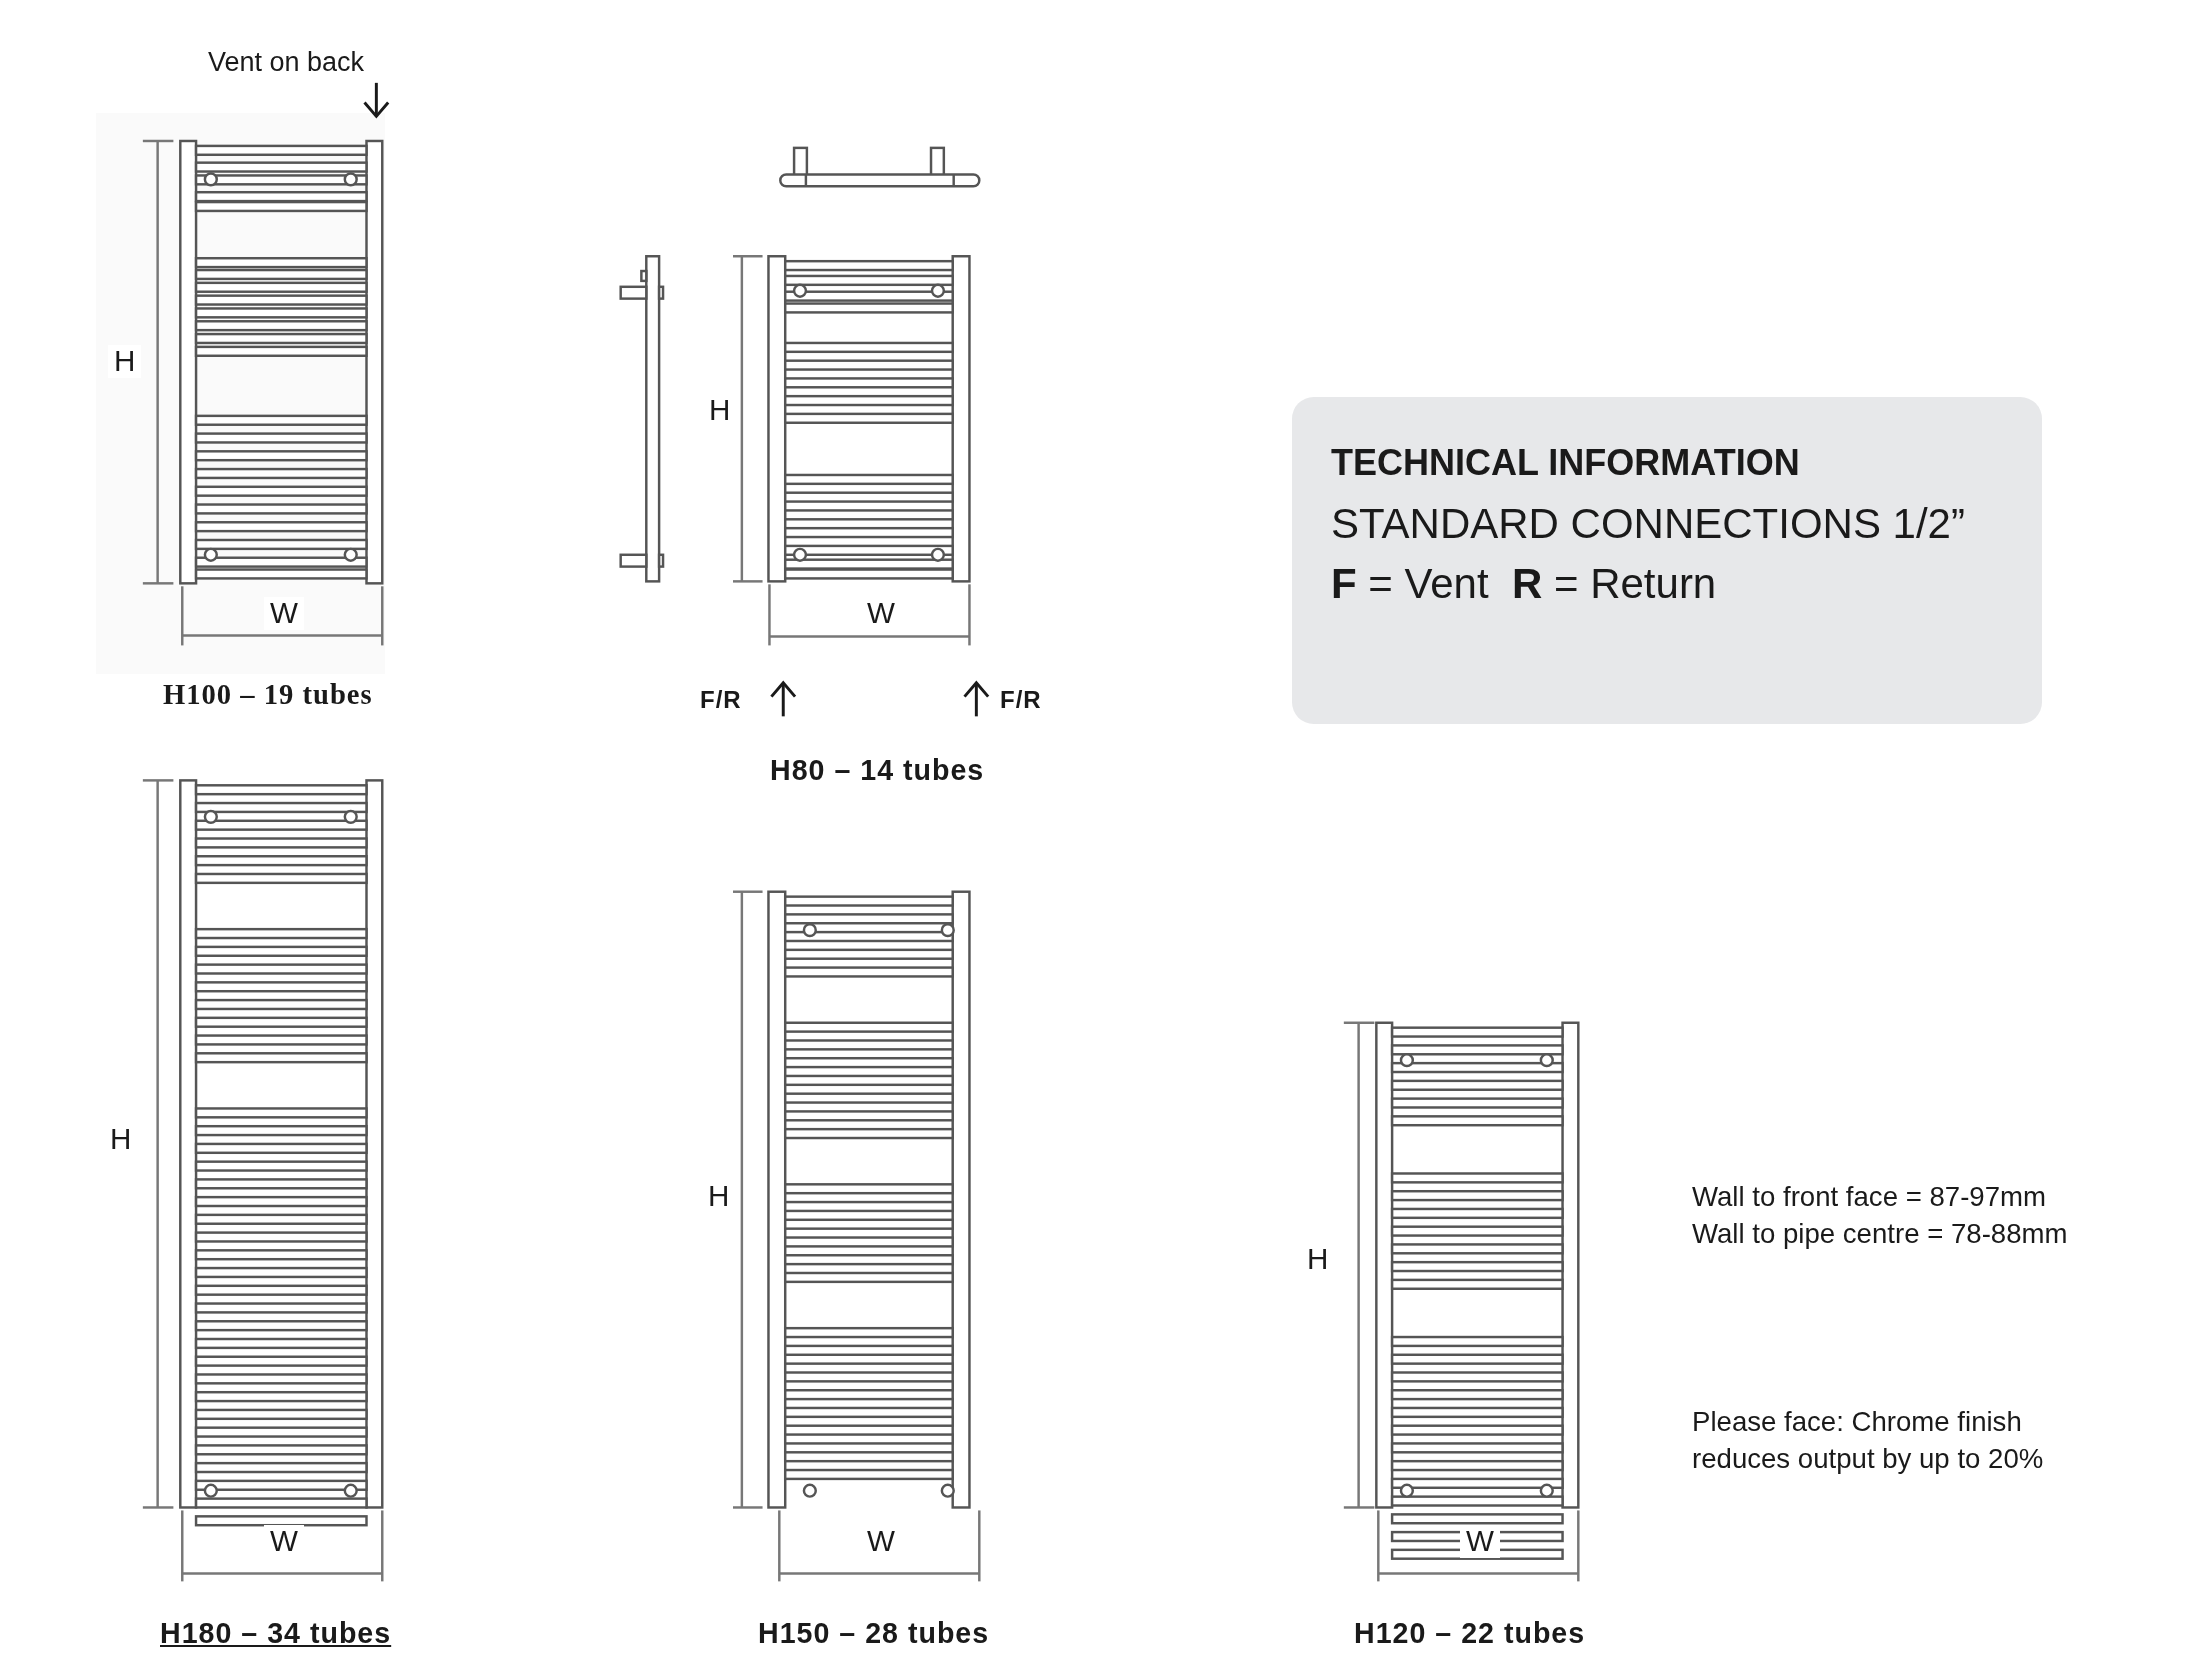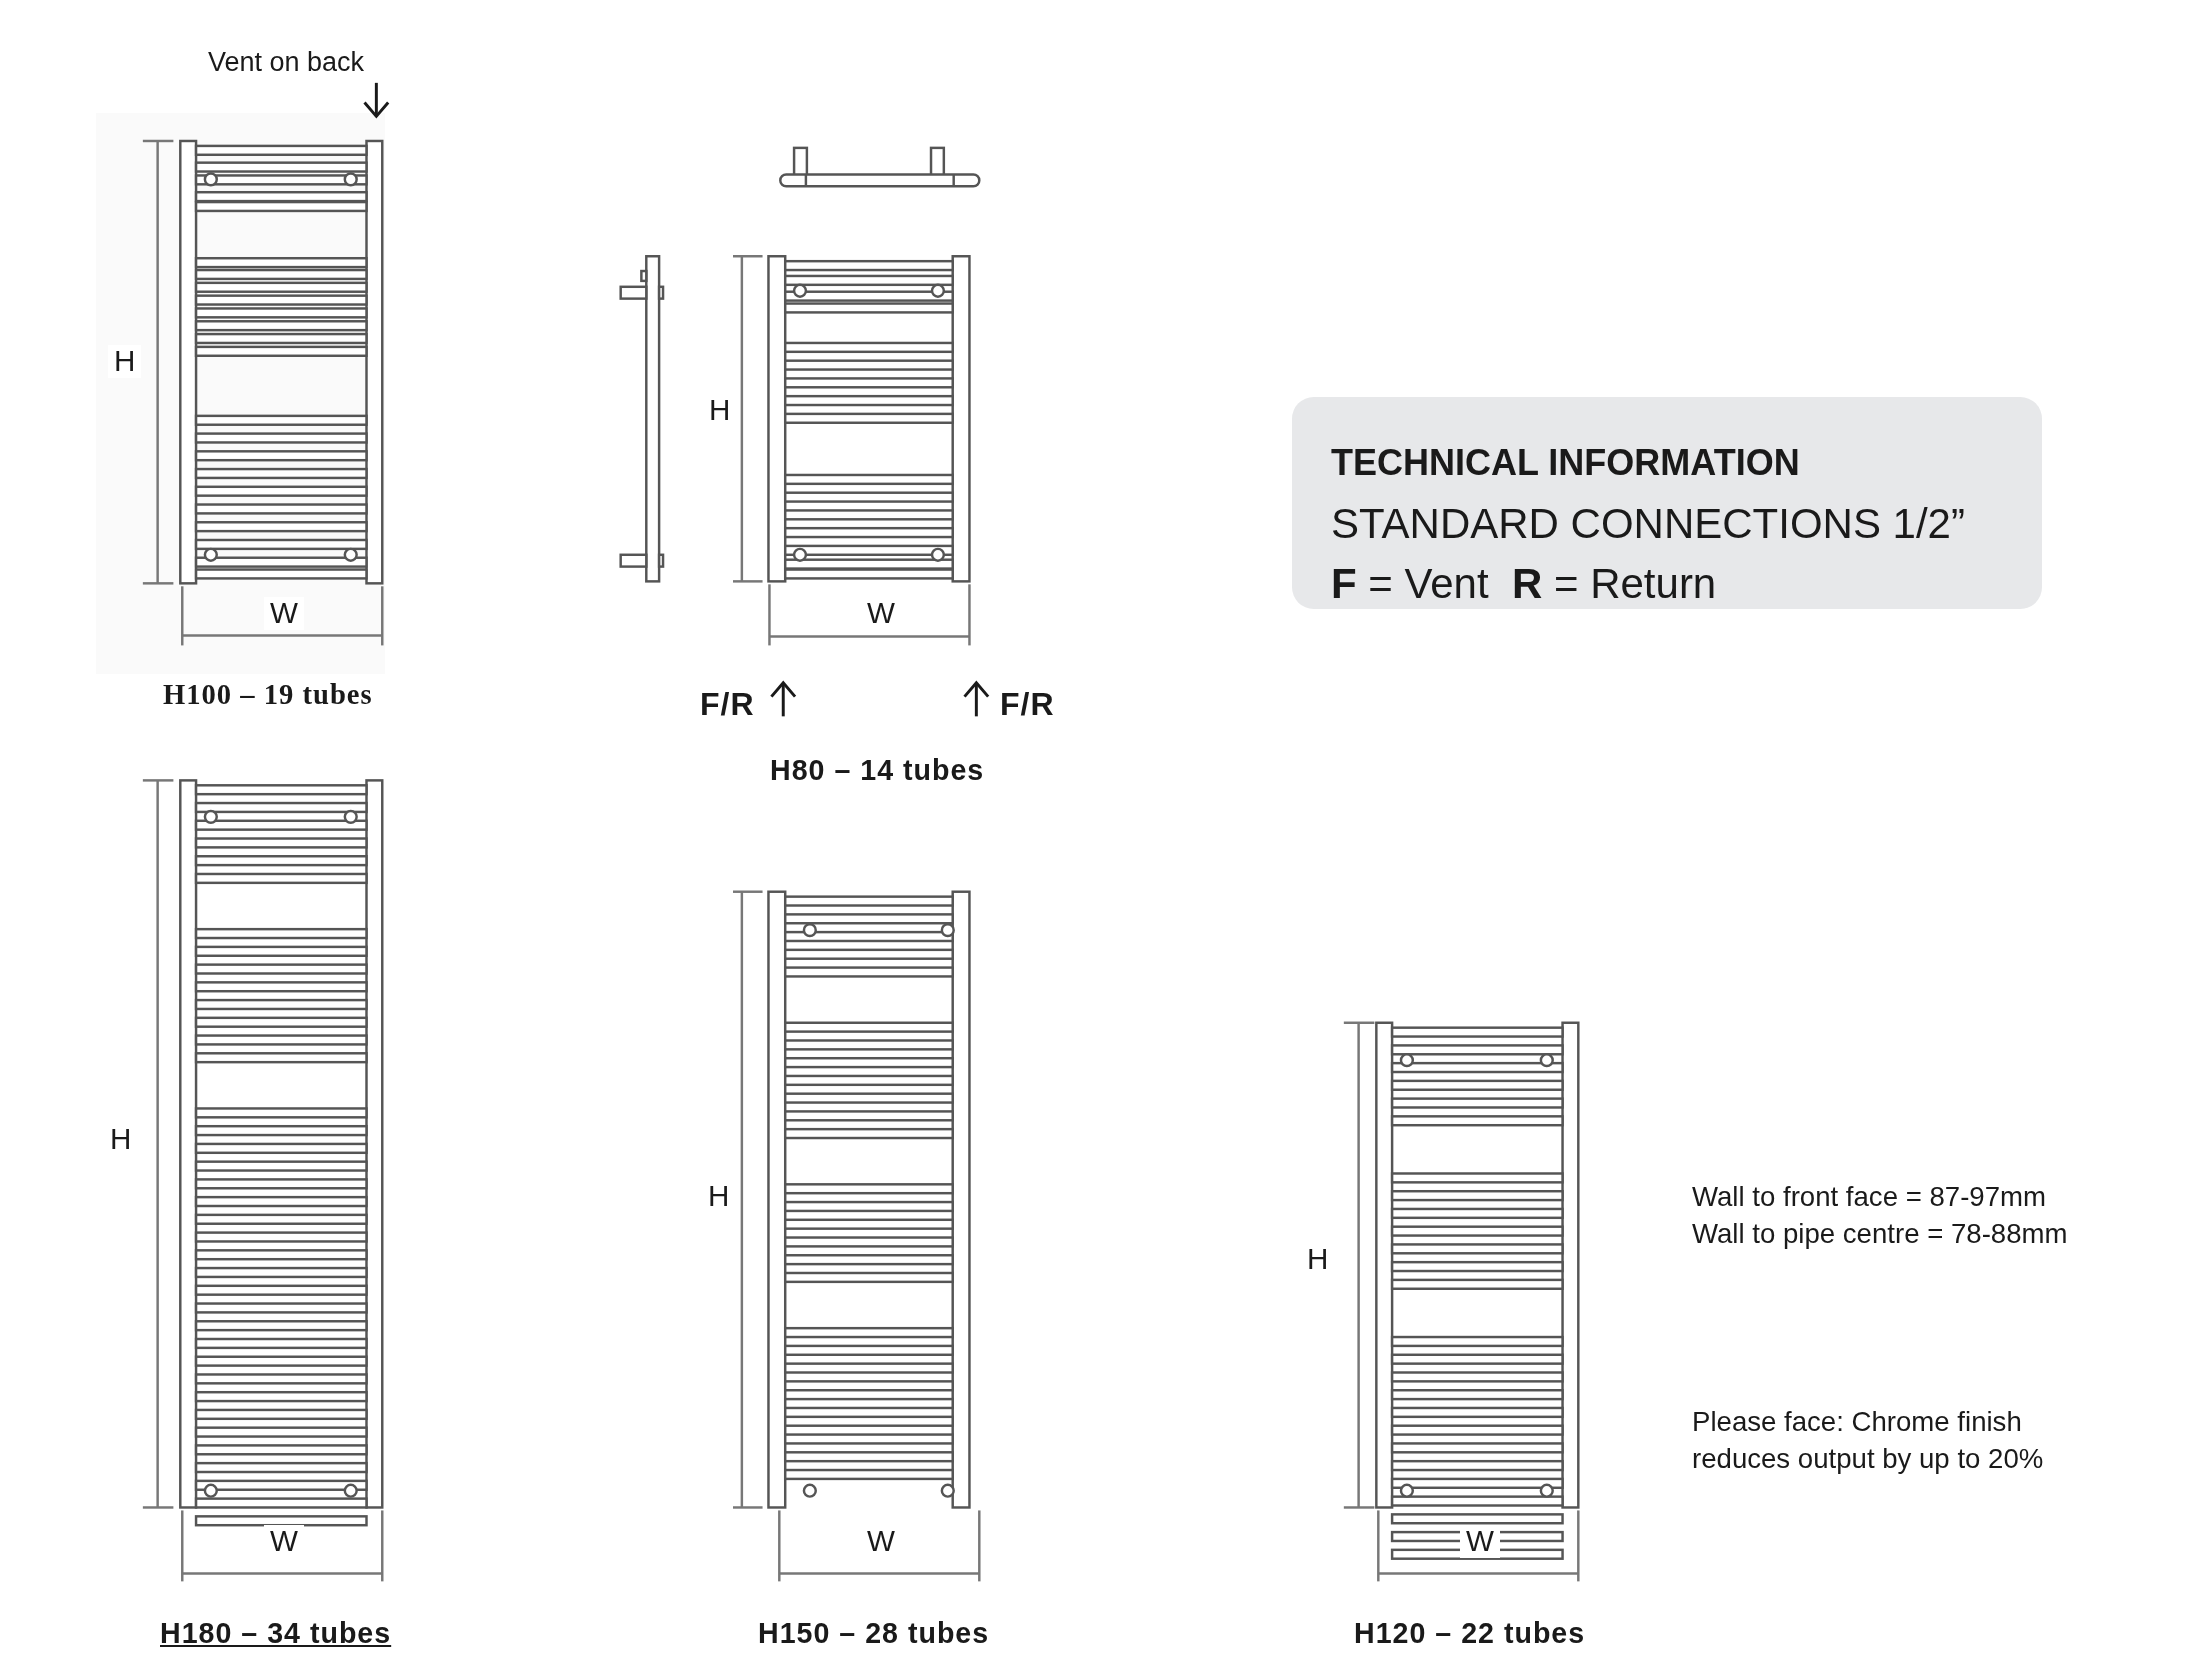--- a/index.html
+++ b/index.html
@@ -3,22 +3,22 @@
 <meta charset="utf-8">
 <style>
   html, body { margin:0; padding:0; background:#ffffff; }
   body { width:2199px; height:1679px; position:relative; overflow:hidden;
          font-family:"Liberation Sans", sans-serif; color:#1a1a1a; }
   .panel { position:absolute; background:#fafafa; }
   svg.drawing { position:absolute; left:0; top:0; overflow:visible; }
   .caption { position:absolute; font-weight:bold; font-size:28.6px; letter-spacing:1px; white-space:nowrap; color:#1a1a1a; }
   .dimlabel { position:absolute; font-size:29.6px; color:#1a1a1a; background:#fff; padding:0 5.9px; line-height:1.1; }
   .vent { position:absolute; font-size:27px; white-space:nowrap; }
-  .fr { position:absolute; font-weight:bold; font-size:32px; white-space:nowrap; letter-spacing:1px; }
-  .techbox { position:absolute; left:1292px; top:397px; width:750px; height:212px; background:#e7e8ea; border-radius:21.7px; }
+  .fr { position:absolute; font-weight:bold; font-size:24px; white-space:nowrap; letter-spacing:1px; }
+  .techbox { position:absolute; left:1292px; top:397px; width:750px; height:327px; background:#e7e8ea; border-radius:21.7px; }
   .tech-title { position:absolute; left:39px; top:45px; font-weight:bold; font-size:36px; letter-spacing:0px; white-space:nowrap; }
   .tech-line { position:absolute; left:39px; font-size:42px; white-space:nowrap; }
   .notes { position:absolute; font-size:27.6px; line-height:37px; white-space:nowrap; }
   .notes b { font-weight:normal; }
 </style>
 </head>
 <body>
 
 <div class="panel" style="left:96px;top:113px;width:289px;height:561px;"></div>
 <div class="vent" style="left:208px;top:47px;">Vent on back</div>

